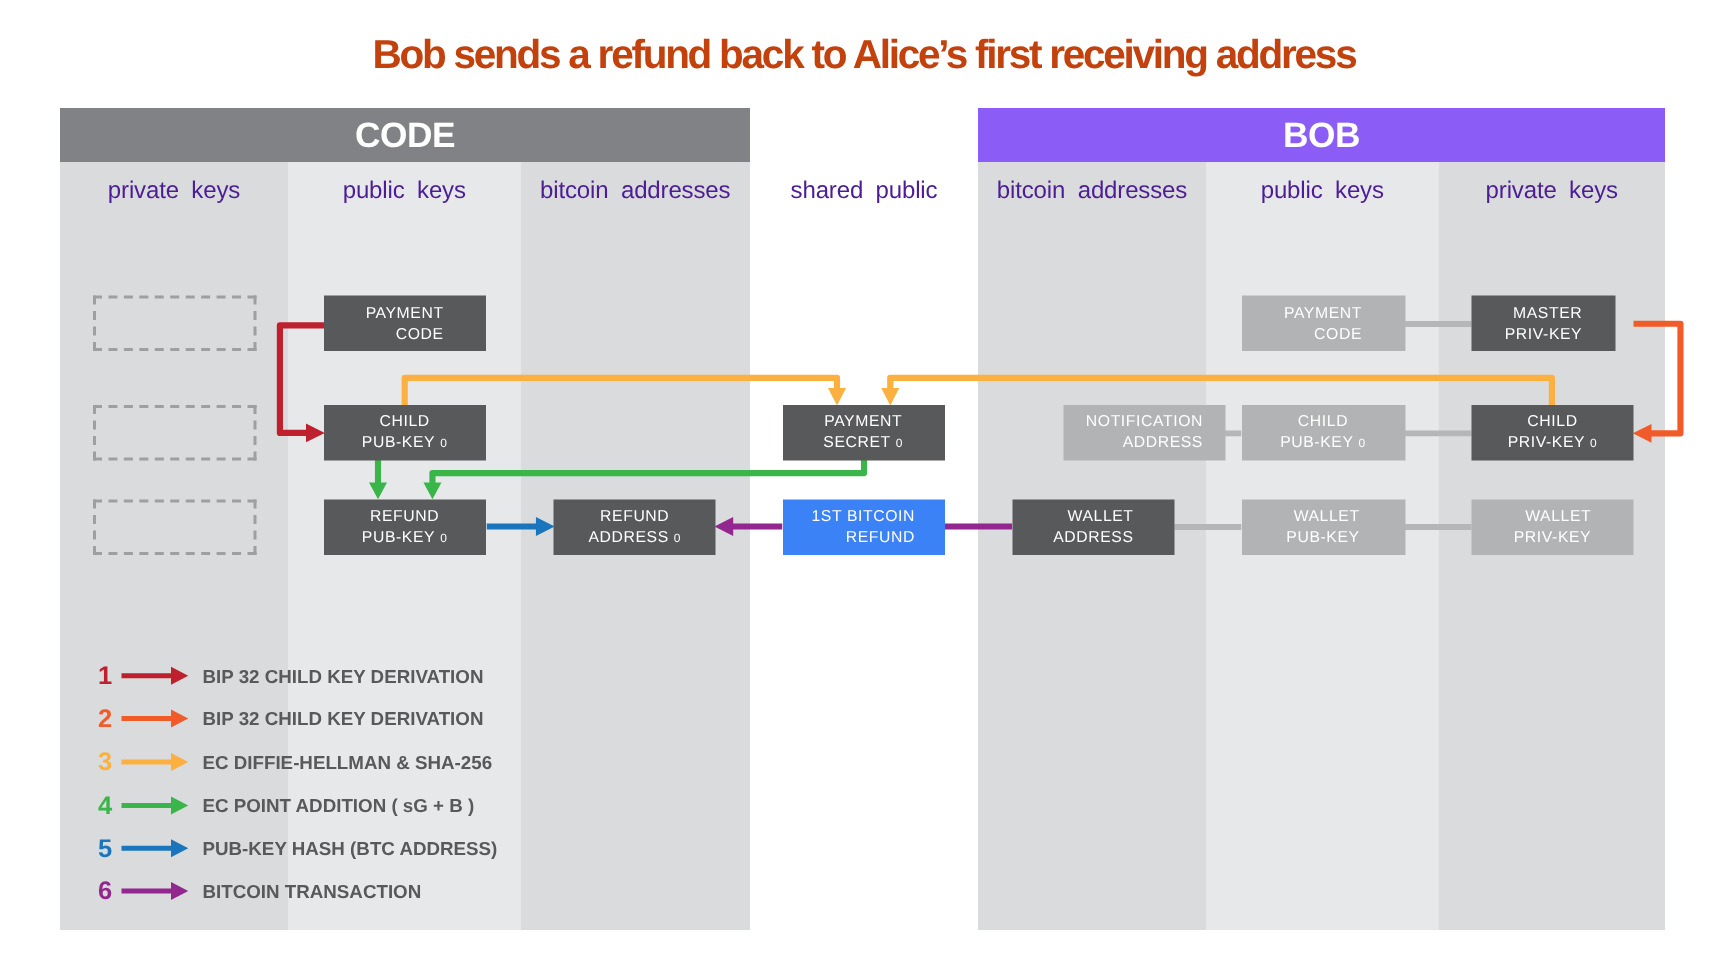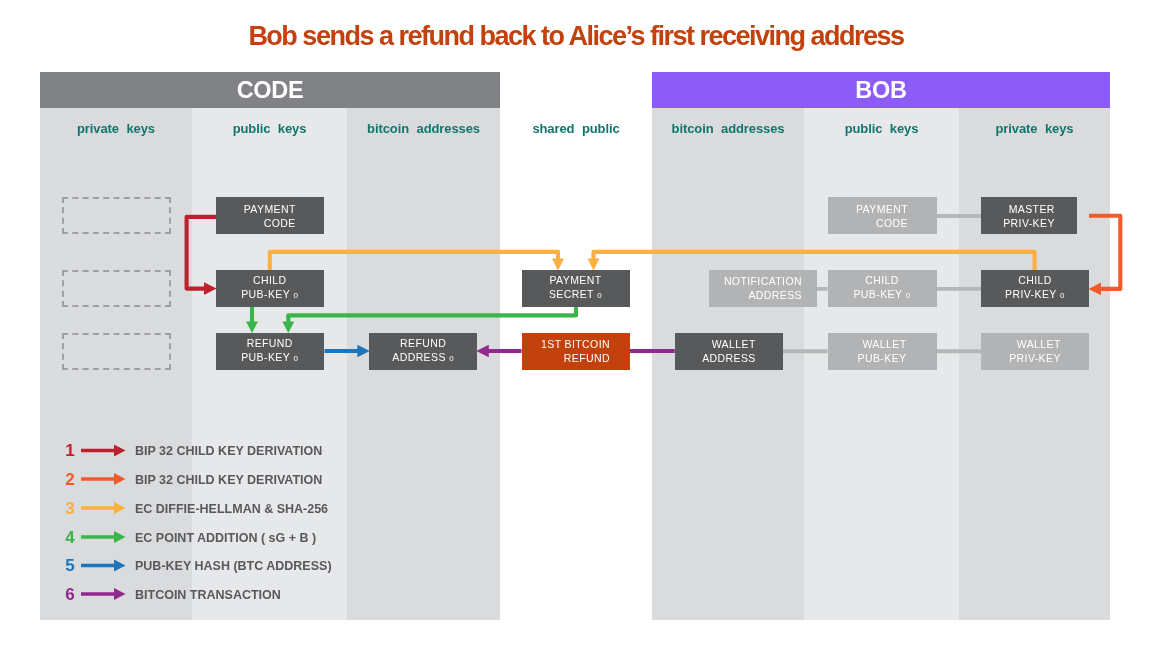--- a/index.html
+++ b/index.html
@@ -1,25 +1,25 @@
 <!DOCTYPE html>
 <html><head>
 <meta charset="utf-8">
 <style>
   html,body{margin:0;padding:0;background:#ffffff;}
   body{width:1152px;height:649px;position:relative;font-family:"Liberation Sans",sans-serif;overflow:hidden;}
   .abs{position:absolute;}
   .title{left:0;top:21px;width:1152px;text-align:center;font-weight:bold;font-size:27px;color:#c2410c;letter-spacing:-1.5px;}
   .hdr{height:36px;display:flex;align-items:center;justify-content:center;color:#fff;font-weight:bold;font-size:23.5px;letter-spacing:-0.3px;}
   .col{top:108px;height:512px;}
-  .collab{top:118px;height:20px;display:flex;align-items:center;justify-content:center;color:#0f766e;font-size:13px;word-spacing:4px;letter-spacing:-0.1px;font-weight:bold;}
+  .collab{top:118px;height:20px;display:flex;align-items:center;justify-content:center;color:#4c1d95;font-size:16px;word-spacing:4px;letter-spacing:-0.1px;}
   .box{height:37px;display:flex;flex-direction:column;align-items:center;justify-content:center;color:#fff;font-weight:normal;font-size:10.5px;line-height:14px;text-align:right;letter-spacing:0.4px;}
   .dark{background:#58595b;}
   .light{background:#b1b3b5;}
-  .black{background:#c2410c;}
+  .black{background:#3b82f6;}
   .dashed{border:2px dashed #9d9fa1;width:105px;height:33px;}
   .sm{font-size:8px;}
 </style>
 </head>
 <body>
   <div class="abs title">Bob sends a refund back to Alice’s first receiving address</div>
 
   <div class="abs hdr" style="left:40px;top:72px;width:460px;background:#808285;">CODE</div>
   <div class="abs col" style="left:40px;width:152px;background:#dadbdc;"></div>
   <div class="abs col" style="left:192px;width:155px;background:#e7e8e9;"></div>

